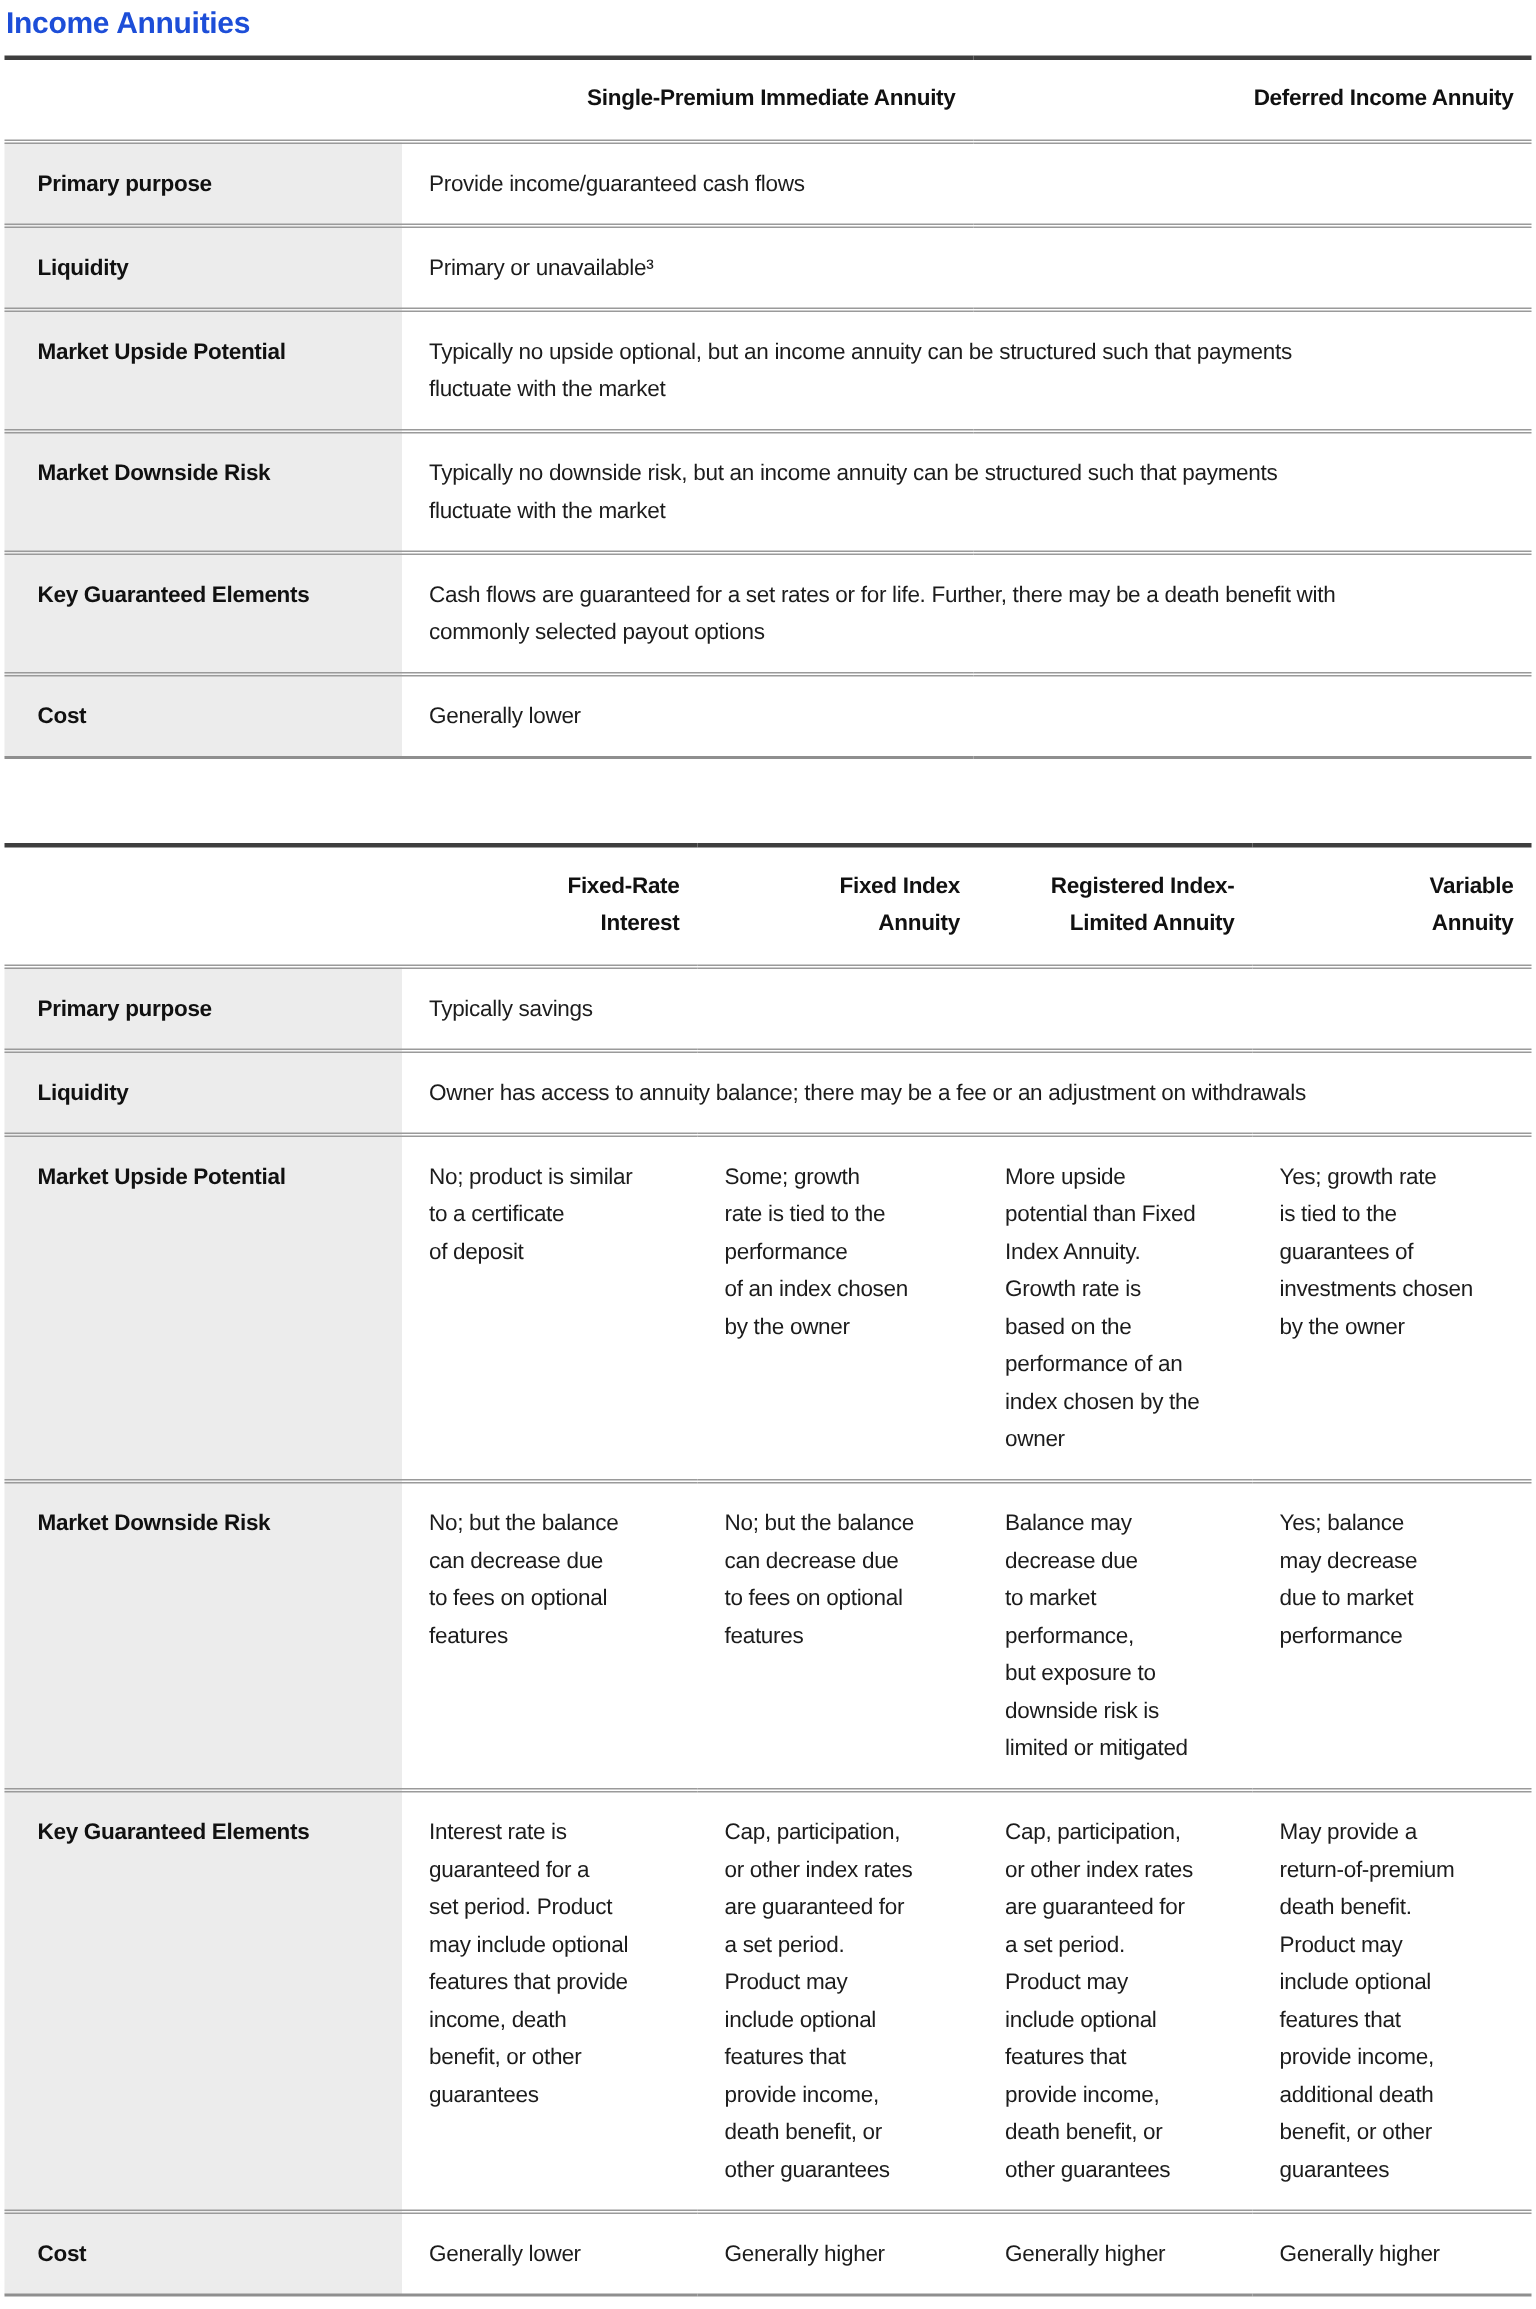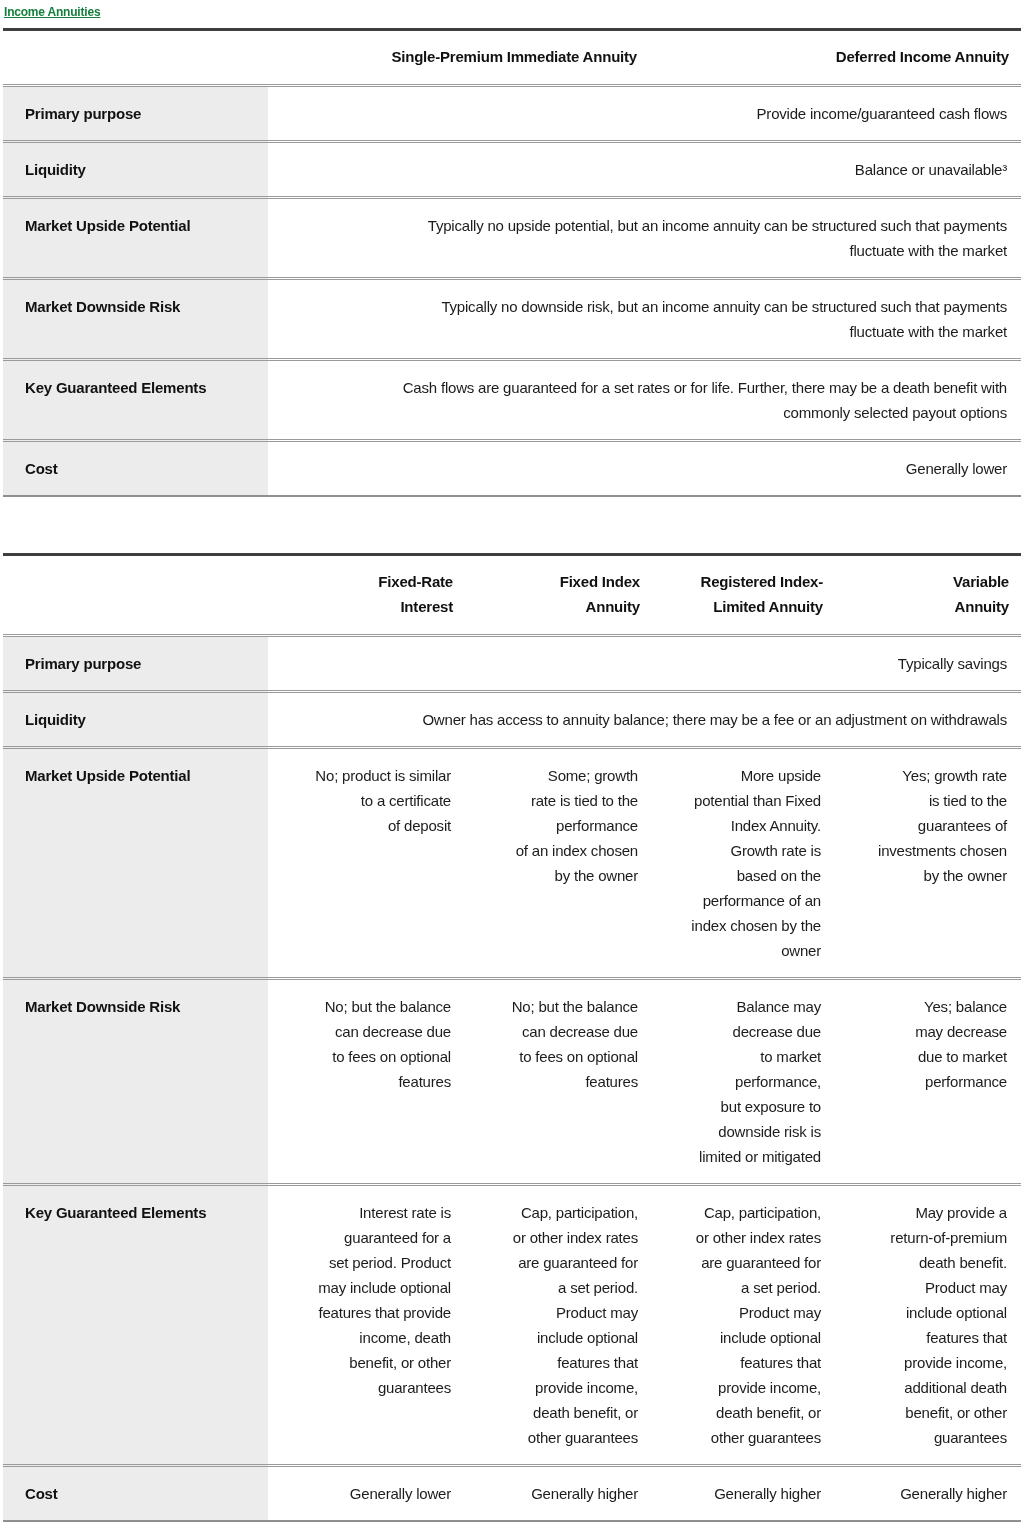--- a/index.html
+++ b/index.html
@@ -8,25 +8,24 @@
     width: 1024px; height: 1539px;
     background: #ffffff;
     font-family: "Liberation Sans", sans-serif;
     color: #1c1c1c;
     letter-spacing: -0.2px;
     overflow: hidden;
   }
   .page { padding: 5px 3px 0 3px; }
 
   .section-title {
-    font-size: 12px;
+    font-size: 20px;
     font-weight: bold;
     margin: 0 0 9px 1px;
-    color: #15803d;
-    text-decoration: underline;
+    color: #1d4ed8;
   }
   .savings-section { margin-top: 56px; }
 
   table.tbl {
     width: 1018px;
     border-collapse: collapse;
     table-layout: fixed;
     border-top: 3px solid #3e3e3e;
     border-bottom: 2px solid #8f8f8f;
     font-size: 15px;
@@ -50,21 +49,21 @@
     padding: 14px 14px 14px 0;
     line-height: 25px;
     white-space: pre-line;
   }
   td.rowlabel {
     background: #ececec;
     font-weight: bold;
     padding-left: 22px;
     color: #111111;
   }
-  td.val { padding-left: 18px; text-align: right; }
+  td.val { padding-left: 18px; }
 </style>
 </head>
 <body>
 
 <div class="page">
 
   <section>
     <h2 class="section-title">Income Annuities</h2>
 
     <table class="tbl">
@@ -80,25 +79,25 @@
           <th class="content-col">Deferred Income Annuity</th>
         </tr>
       </thead>
       <tbody>
         <tr>
           <td class="rowlabel">Primary purpose</td>
           <td class="val" colspan="2">Provide income/guaranteed cash flows</td>
         </tr>
         <tr>
           <td class="rowlabel">Liquidity</td>
-          <td class="val" colspan="2">Balance or unavailable³</td>
+          <td class="val" colspan="2">Primary or unavailable³</td>
         </tr>
         <tr>
           <td class="rowlabel">Market Upside Potential</td>
-          <td class="val" colspan="2">Typically no upside potential, but an income annuity can be structured such that payments
+          <td class="val" colspan="2">Typically no upside optional, but an income annuity can be structured such that payments
 fluctuate with the market</td>
         </tr>
         <tr>
           <td class="rowlabel">Market Downside Risk</td>
           <td class="val" colspan="2">Typically no downside risk, but an income annuity can be structured such that payments
 fluctuate with the market</td>
         </tr>
         <tr>
           <td class="rowlabel">Key Guaranteed Elements</td>
           <td class="val" colspan="2">Cash flows are guaranteed for a set rates or for life. Further, there may be a death benefit with

